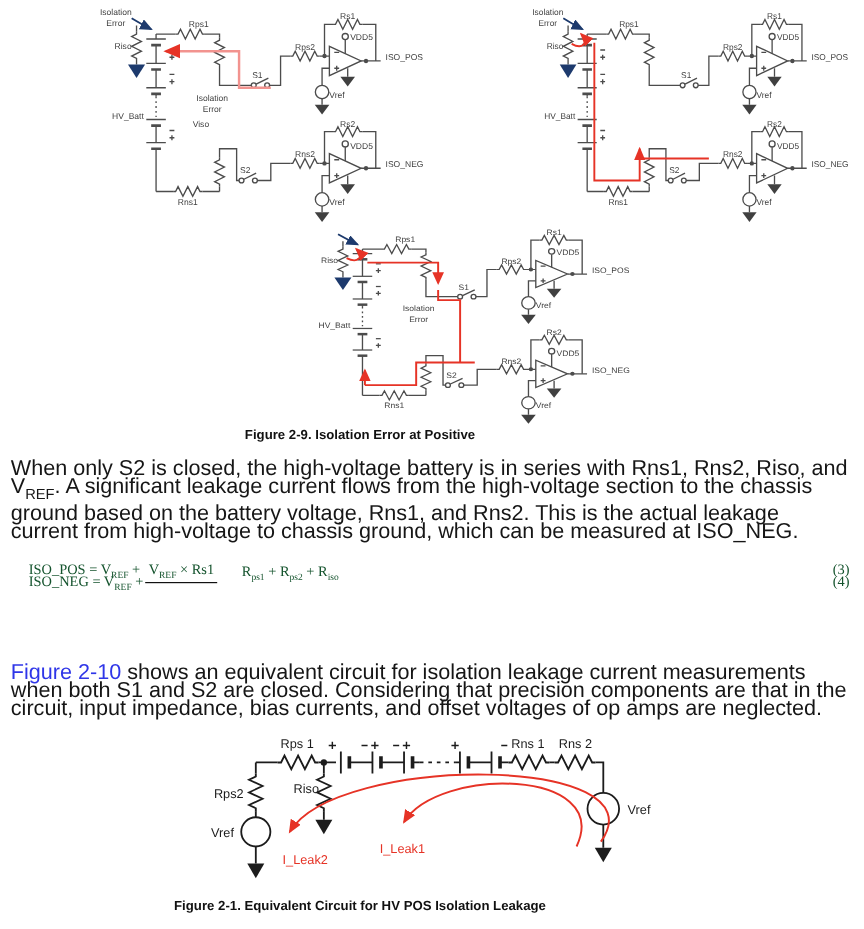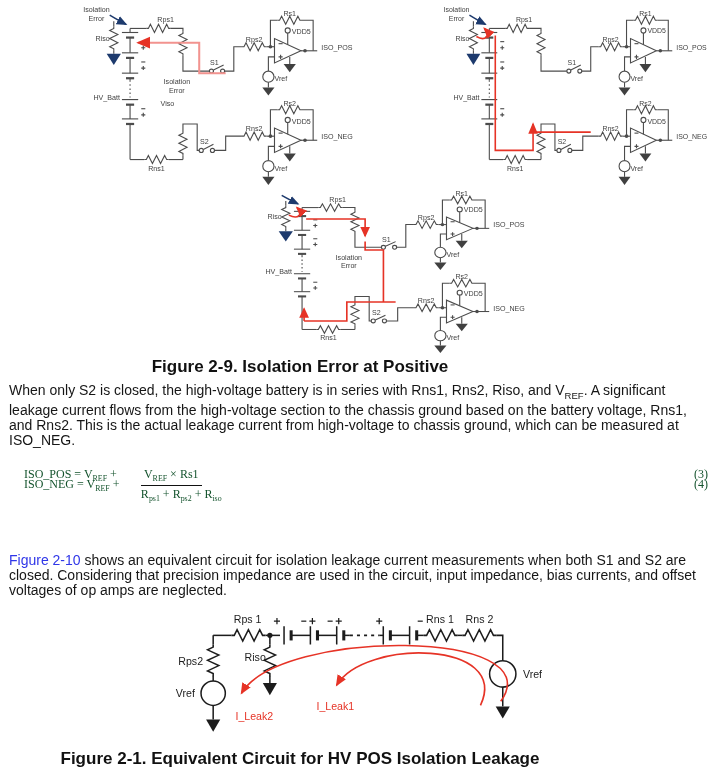--- a/index.html
+++ b/index.html
@@ -1,27 +1,27 @@
 <!DOCTYPE html>
 <html><head>
 <meta charset="utf-8">
 <style>
   html,body{margin:0;padding:0;background:#fff;}
   .page{position:relative;width:720px;height:774px;background:#fff;overflow:hidden;
         font-family:"Liberation Sans",sans-serif;color:#1a1a1a;}
   .fig{position:absolute;}
   .caption{position:absolute;left:0;width:600px;text-align:center;
-           font-weight:bold;font-size:17px;color:#111;}
-  .para{position:absolute;left:9px;right:11px;font-size:14px;line-height:15px;color:#161616;}
+           font-weight:bold;font-size:11px;color:#111;}
+  .para{position:absolute;left:9px;right:11px;font-size:18px;line-height:15px;color:#161616;}
   .para sub{font-size:0.68em;}
   a.figlink{color:#2f36e8;text-decoration:none;}
   .eq{position:absolute;left:24px;right:12px;display:flex;align-items:flex-start;
       font-family:"Liberation Serif",serif;font-size:12px;color:#14532d;}
   .eq sub{font-size:0.66em;}
-  .frac{display:inline-flex;flex-direction:column;align-items:center;
+  .frac{display:inline-flex;flex-direction:row;align-items:center;
         vertical-align:middle;margin:0 4px;line-height:1.2;}
   .frac .num{border-bottom:1px solid #111;padding:0 3px 1px 3px;}
   .frac .den{padding-top:1px;margin-left:20px;}
   .eq-num{margin-left:auto;font-family:"Liberation Serif",serif;}
   
   .w{stroke:#4c4c4c;stroke-width:1.1;fill:none;}
   .w2{stroke:#4c4c4c;stroke-width:2.2;fill:none;}
   .dash{stroke-dasharray:1.5,2.5;}
   .opt,.pin,.swc{fill:#fff;stroke:#4c4c4c;stroke-width:1.1;}
   .dot{fill:#4c4c4c;}
@@ -294,21 +294,21 @@
       <span class="den"><span>R</span><sub>ps1</sub><span> + R</span><sub>ps2</sub><span> + R</span><sub>iso</sub></span>
     </span>
     <span class="eq-num">(3)</span>
   </div>
 
   <div class="eq" style="top:477px">
     <span><span>ISO_NEG = V</span><sub>REF</sub><span> + </span></span>
     <span class="eq-num">(4)</span>
   </div>
 
-  <p class="para" style="top:553px;margin:0"><a href="#" class="figlink">Figure 2-10</a><span> shows an equivalent circuit for isolation leakage current measurements when both S1 and S2 are closed. Considering that precision impedance are used in the circuit, input impedance, bias currents, and offset voltages of op amps are neglected.</span></p>
+  <p class="para" style="top:553px;margin:0"><a href="#" class="figlink">Figure 2-10</a><span> shows an equivalent circuit for isolation leakage current measurements when both S1 and S2 are closed. Considering that precision components are that in the circuit, input impedance, bias currents, and offset voltages of op amps are neglected.</span></p>
 
   <svg class="fig" style="left:118px;top:610px" width="486" height="137" viewBox="0 0 480 135" preserveAspectRatio="none">
     <g>
       <path class="W" d="M94 25H112"></path>
       <g transform="translate(112,25) scale(1.4,1.4)">
           <use href="#rh24" class="W" style="stroke-width:1.1"></use>
         </g>
       <path class="W" d="M145.6 25H160"></path>
       <circle class="Wdot" cx="150" cy="25" r="2.6"></circle>
 

